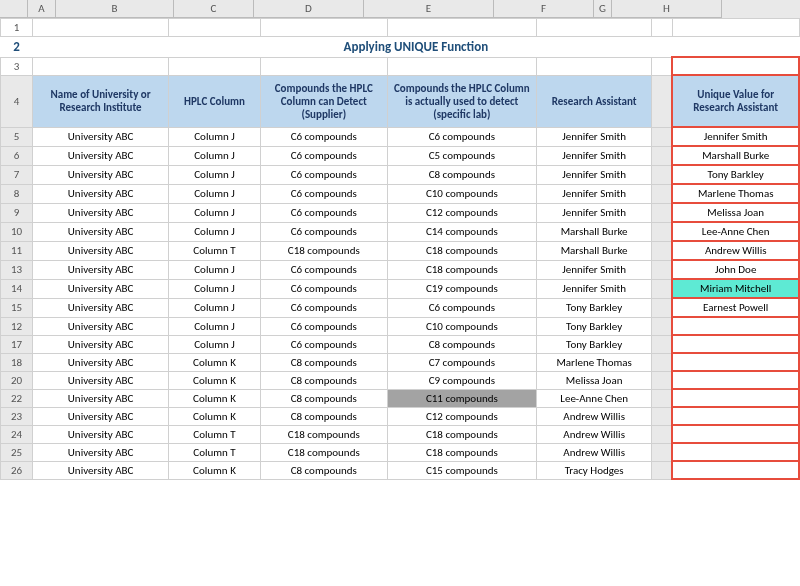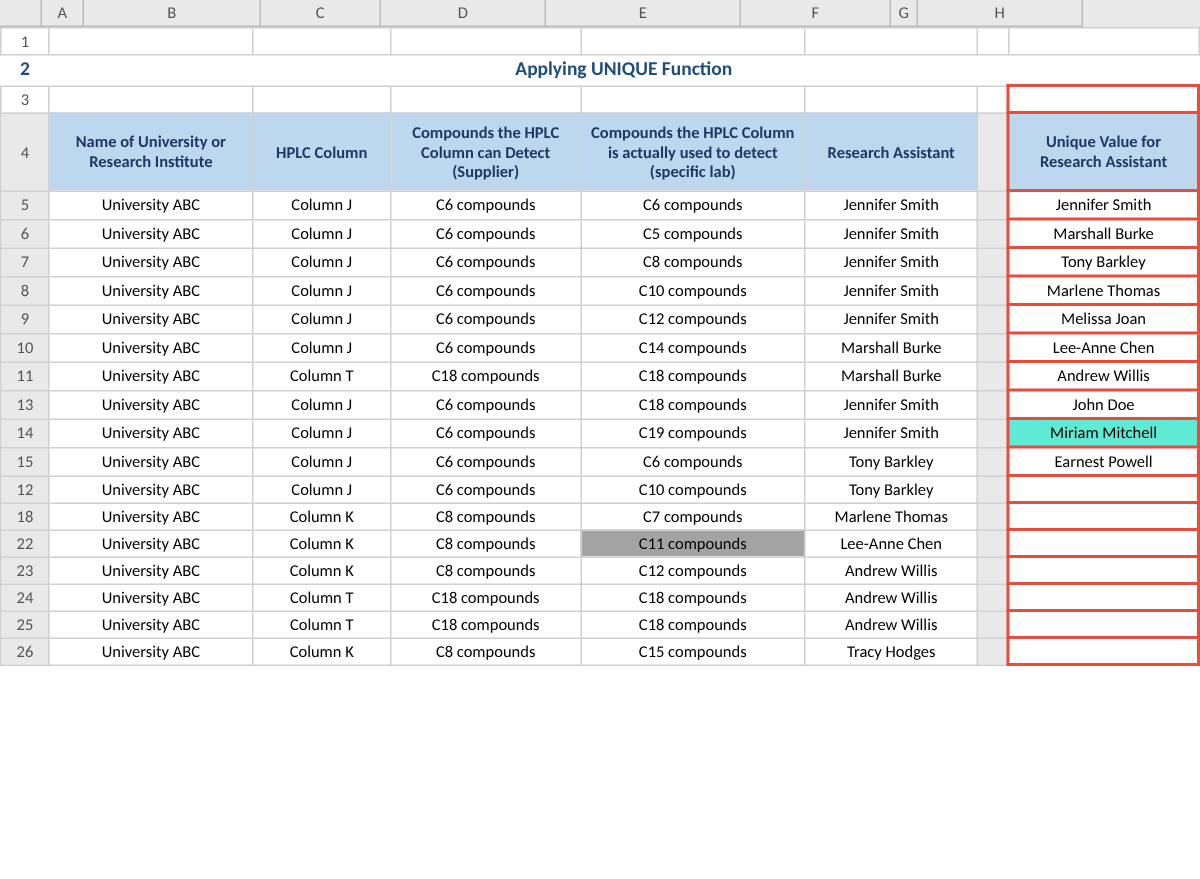--- a/index.html
+++ b/index.html
@@ -286,26 +286,46 @@
       <td class="row-num">12</td>
       <td style="background:#fff">University ABC</td>
       <td style="background:#fff">Column J</td>
       <td style="background:#fff">C6 compounds</td>
       <td style="background:#fff">C10 compounds</td>
       <td style="background:#fff">Tony Barkley</td>
       <td style="background:#e9e9e9;border:1px solid #d0d0d0;"></td>
       <td class="unique-col" style="background:#fff"></td>
     </tr>
         <tr>
+      <td class="row-num">17</td>
+      <td style="background:#fff">University ABC</td>
+      <td style="background:#fff">Column J</td>
+      <td style="background:#fff">C6 compounds</td>
+      <td style="background:#fff">C8 compounds</td>
+      <td style="background:#fff">Tony Barkley</td>
+      <td style="background:#e9e9e9;border:1px solid #d0d0d0;"></td>
+      <td class="unique-col" style="background:#fff"></td>
+    </tr>
+        <tr>
       <td class="row-num">18</td>
       <td style="background:#fff">University ABC</td>
       <td style="background:#fff">Column K</td>
       <td style="background:#fff">C8 compounds</td>
       <td style="background:#fff">C7 compounds</td>
       <td style="background:#fff">Marlene Thomas</td>
+      <td style="background:#e9e9e9;border:1px solid #d0d0d0;"></td>
+      <td class="unique-col" style="background:#fff"></td>
+    </tr>
+        <tr>
+      <td class="row-num">20</td>
+      <td style="background:#fff">University ABC</td>
+      <td style="background:#fff">Column K</td>
+      <td style="background:#fff">C8 compounds</td>
+      <td style="background:#fff">C9 compounds</td>
+      <td style="background:#fff">Melissa Joan</td>
       <td style="background:#e9e9e9;border:1px solid #d0d0d0;"></td>
       <td class="unique-col" style="background:#fff"></td>
     </tr>
         <tr>
       <td class="row-num">22</td>
       <td style="background:#fff">University ABC</td>
       <td style="background:#fff">Column K</td>
       <td style="background:#fff">C8 compounds</td>
       <td style="background:#a3a3a3">C11 compounds</td>
       <td style="background:#fff">Lee-Anne Chen</td>

